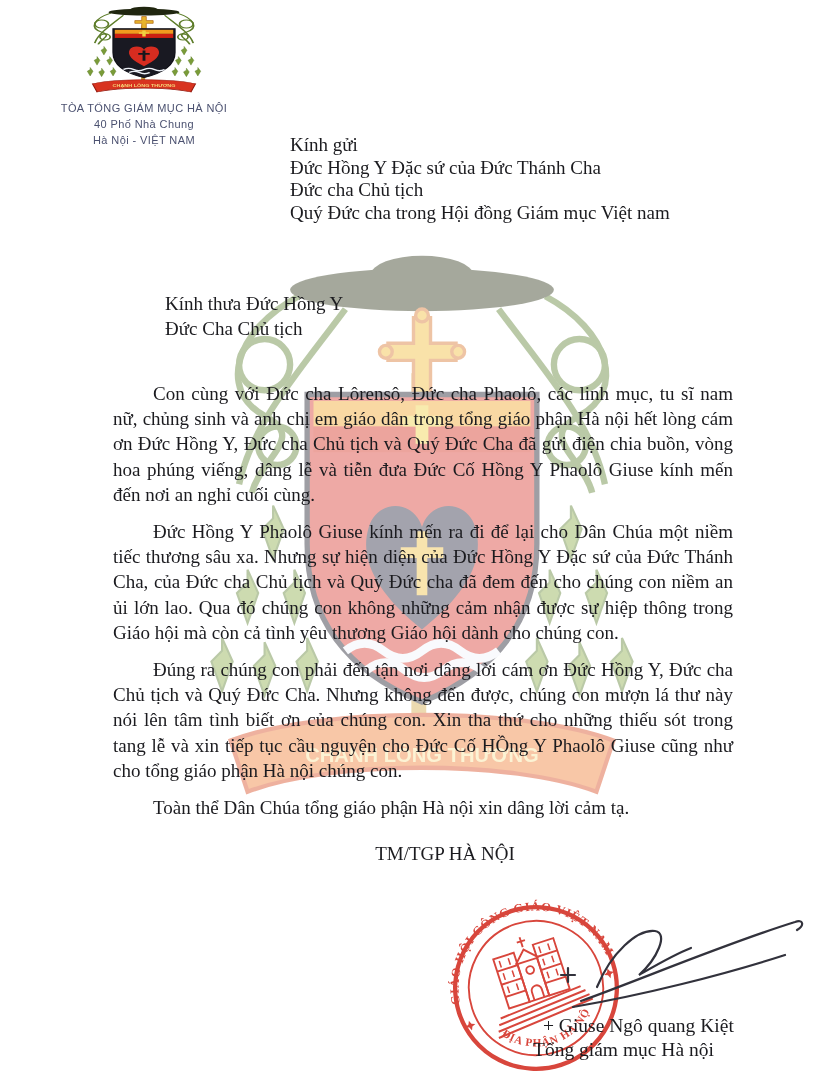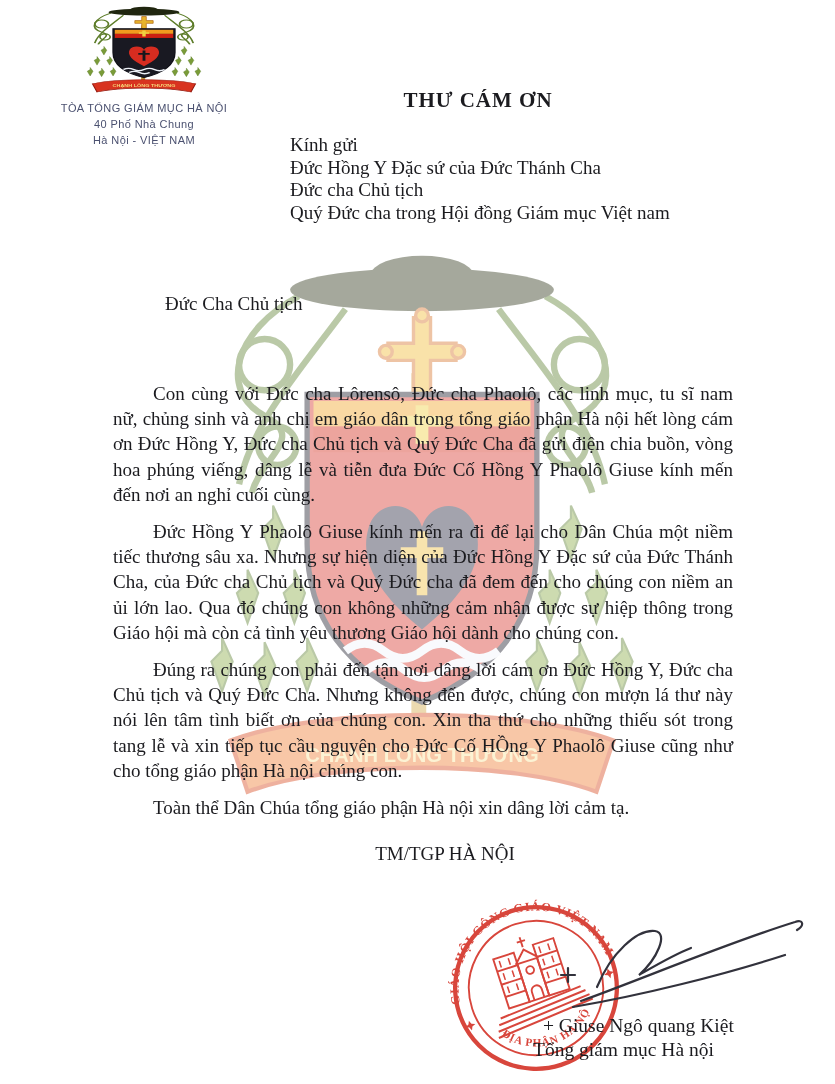--- a/index.html
+++ b/index.html
@@ -155,31 +155,31 @@
       <g>
         <path d="M20,232 C62,216 158,216 200,232 L192,256 C152,241 68,241 28,256 Z" fill="var(--banner)" stroke="var(--banneredge)" stroke-width="2"></path>
         <text x="110" y="242" text-anchor="middle" font-size="9.5" font-weight="bold" font-family="Liberation Sans, DejaVu Sans, sans-serif" fill="var(--motto)">CHẠNH LÒNG THƯƠNG</text>
       </g>
     </svg>
     <p class="org">TÒA TỔNG GIÁM MỤC HÀ NỘI</p>
     <p class="org">40 Phố Nhà Chung</p>
     <p class="org">Hà Nội - VIỆT NAM</p>
   </div>
 
-  <div class="abs title">THƯ CÁM ƠN</div>
 
   <div class="abs recipients">
     <div>Kính gửi</div>
     <div>Đức Hồng Y Đặc sứ của Đức Thánh Cha</div>
     <div>Đức cha Chủ tịch</div>
     <div>Quý Đức cha trong Hội đồng Giám mục Việt nam</div>
   </div>
 
 
   <div class="abs greeting">
+    <div>Kính thưa Đức Hồng Y</div>
     <div>Đức Cha Chủ tịch</div>
   </div>
 
   <div class="abs body">
     <p>Con cùng với Đức cha Lôrensô, Đức cha Phaolô, các linh mục, tu sĩ nam nữ, chủng sinh và anh chị em giáo dân trong tổng giáo phận Hà nội hết lòng cám ơn Đức Hồng Y, Đức cha Chủ tịch và Quý Đức Cha đã gửi điện chia buồn, vòng hoa phúng viếng, dâng lễ và tiễn đưa Đức Cố Hồng Y Phaolô Giuse kính mến đến nơi an nghỉ cuối cùng.</p>
     <p>Đức Hồng Y Phaolô Giuse kính mến ra đi để lại cho Dân Chúa một niềm tiếc thương sâu xa. Nhưng sự hiện diện của Đức Hồng Y Đặc sứ của Đức Thánh Cha, của Đức cha Chủ tịch và Quý Đức cha đã đem đến cho chúng con niềm an ủi lớn lao. Qua đó chúng con không những cảm nhận được sự hiệp thông trong Giáo hội mà còn cả tình yêu thương Giáo hội dành cho chúng con.</p>
     <p>Đúng ra chúng con phải đến tận nơi dâng lời cám ơn Đức Hồng Y, Đức cha Chủ tịch và Quý Đức Cha. Nhưng không đến được, chúng con mượn lá thư này nói lên tâm tình biết ơn của chúng con. Xin tha thứ cho những thiếu sót trong tang lễ và xin tiếp tục cầu nguyện cho Đức Cố HỒng Y Phaolô Giuse cũng như cho tổng giáo phận Hà nội chúng con.</p>
     <p class="closing">Toàn thể Dân Chúa tổng giáo phận Hà nội xin dâng lời cảm tạ.</p>
     <p class="tm">TM/TGP HÀ NỘI</p>
   </div>

